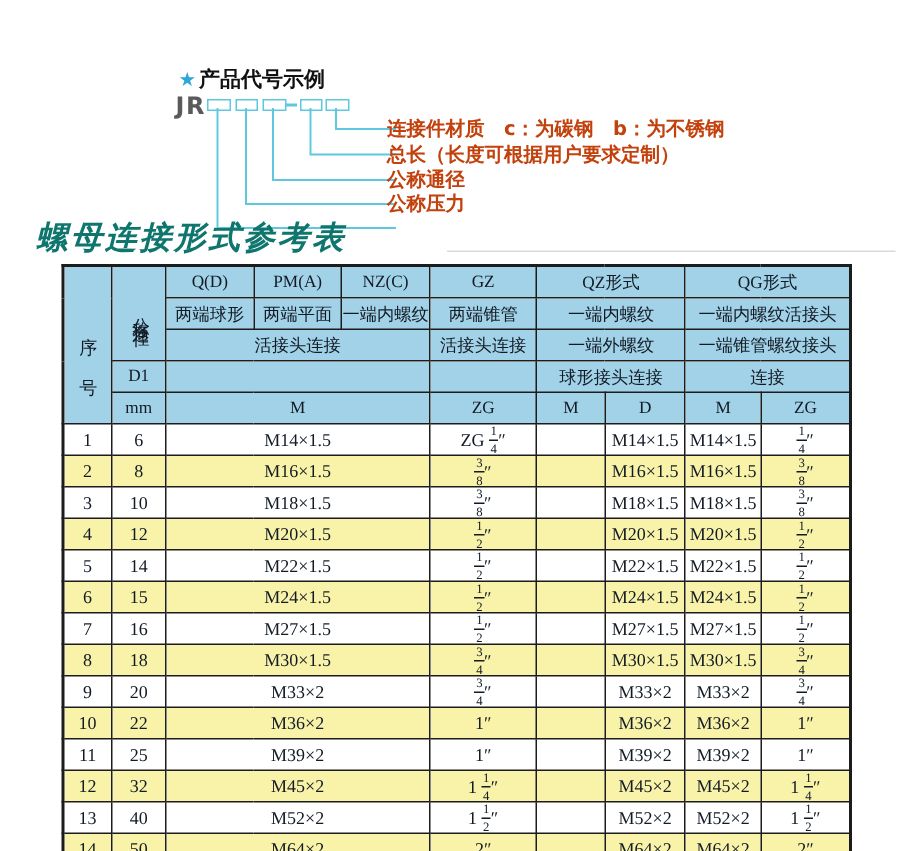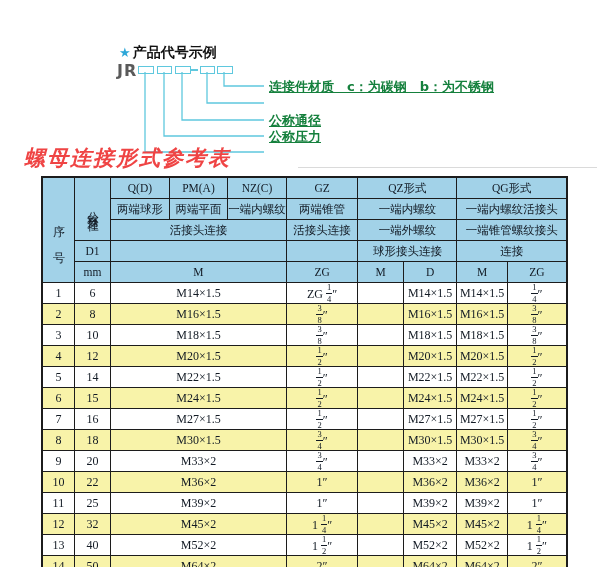--- a/index.html
+++ b/index.html
@@ -17,27 +17,27 @@
   }
   
   .diagram-title{position:absolute;left:119px;top:20px;font-size:14px;font-weight:bold;color:#111;white-space:nowrap;}
   .diagram-title .star{color:var(--star-blue);font-size:13px;margin-right:2px;}
   .code-prefix{position:absolute;left:117px;top:37px;font-size:16px;font-weight:bold;color:#5a5a5a;letter-spacing:1px;}
   .code-box{position:absolute;top:42px;height:6px;border:1px solid var(--accent-cyan);background:#fff;}
   .b1{left:138px;width:14px;} .b2{left:157px;width:13px;} .b3{left:175px;width:14px;}
   .b4{left:200px;width:13px;} .b5{left:217px;width:14px;}
   .code-dash{position:absolute;left:190px;top:45px;width:8px;height:2px;background:var(--accent-cyan);}
   .leader-svg{position:absolute;left:0;top:0;width:600px;height:150px;pointer-events:none;}
-  .diagram-label{position:absolute;left:269px;height:15px;font-size:13px;font-weight:bold;color:#15803d;white-space:nowrap;line-height:15px;text-decoration:underline;}
+  .diagram-label{position:absolute;left:258px;height:15px;font-size:13px;font-weight:bold;color:#c2410c;white-space:nowrap;line-height:15px;}
   .dl1{top:55px;} .dl2{top:72px;} .dl3{top:89px;} .dl4{top:105px;} .dl5{top:121px;}
   .rule-line{position:absolute;left:298px;top:143px;width:299px;height:1px;background:#dadada;}
   
   .table-title{
     position:absolute;left:24px;top:120px;font-size:21px;font-weight:bold;font-style:italic;
-    font-family:"DejaVu Serif","Liberation Serif",serif;color:#ef4444;letter-spacing:2px;white-space:nowrap;
+    font-family:"DejaVu Serif","Liberation Serif",serif;color:#0f766e;letter-spacing:2px;white-space:nowrap;
   }
   
   table.ref{
     position:absolute;left:41px;top:152px;width:527px;
     border-collapse:collapse;table-layout:fixed;
     border:2px solid var(--border);
     font-family:"Liberation Serif","DejaVu Serif",serif;color:var(--text);
   }
   table.ref th,table.ref td{
     border:1px solid var(--border);text-align:center;vertical-align:middle;
@@ -69,20 +69,21 @@
 
   <svg class="leader-svg" viewBox="0 0 600 150" xmlns="http://www.w3.org/2000/svg">
     <path d="M224 48 V62 H264" fill="none" stroke="#5fc8de" stroke-width="1.3"></path>
     <path d="M207 48 V79 H264" fill="none" stroke="#5fc8de" stroke-width="1.3"></path>
     <path d="M182 48 V96 H264" fill="none" stroke="#5fc8de" stroke-width="1.3"></path>
     <path d="M164 48 V112 H264" fill="none" stroke="#5fc8de" stroke-width="1.3"></path>
     <path d="M145 48 V128 H264" fill="none" stroke="#5fc8de" stroke-width="1.3"></path>
   </svg>
 
   <div class="diagram-label dl1">连接件材质　c：为碳钢　b：为不锈钢</div>
+  <div class="diagram-label dl2">总长（长度可根据用户要求定制）</div>
   <div class="diagram-label dl3">公称通径</div>
   <div class="diagram-label dl4">公称压力</div>
 
   <div class="rule-line"></div>
 
   <div class="table-title">螺母连接形式参考表</div>
 
   <table class="ref">
     <colgroup>
       <col style="width:32px">

